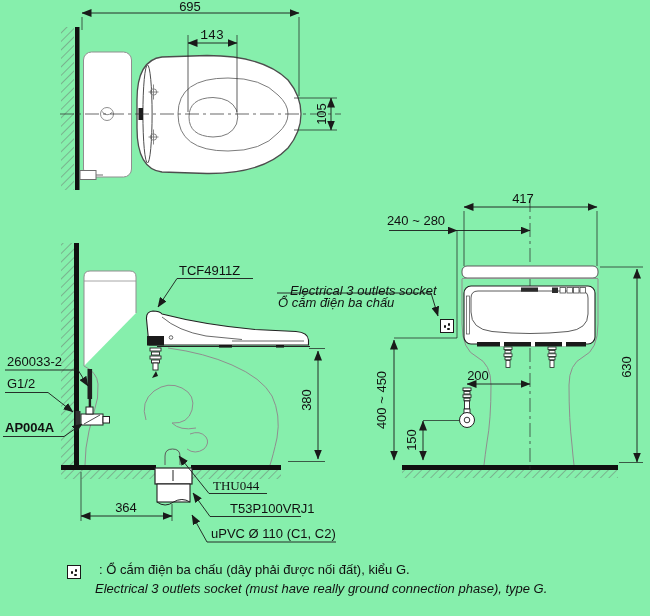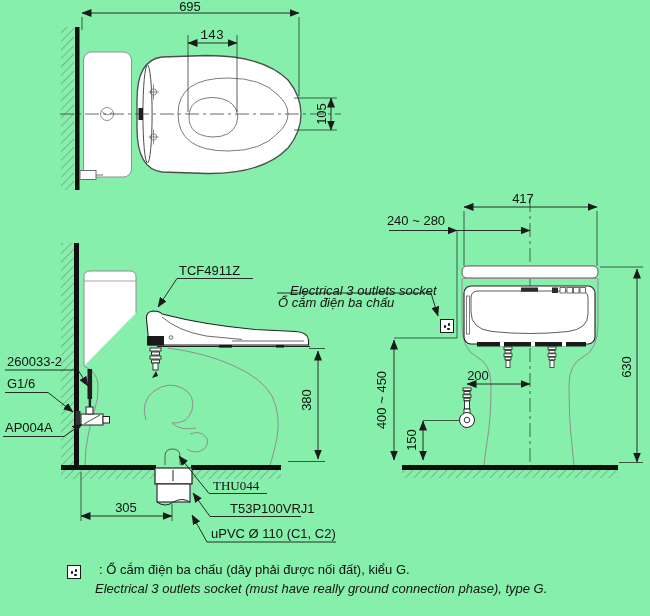--- a/index.html
+++ b/index.html
@@ -232,24 +232,24 @@
   </svg>
 
   <div class="lbl ctr" style="left:160px;top:0px;width:60px;">695</div>
   <div class="lbl ctr" style="left:182px;top:29px;width:60px;font-family:Liberation Mono, monospace;">143</div>
   <div class="vlbl" style="left:302px;top:107px;width:40px;">105</div>
 
   <div class="lbl" style="left:179px;top:264px;">TCF4911Z</div>
   <div class="lbl ital" style="left:278px;top:284px;margin-left:12px;">Electrical 3 outlets socket</div>
   <div class="lbl ital" style="left:278px;top:296px;">Ổ cắm điện ba chấu</div>
   <div class="lbl" style="left:7px;top:355px;">260033-2</div>
-  <div class="lbl" style="left:7px;top:377px;">G1/6</div>
-  <div class="lbl" style="left:5px;top:421px;">AP004A</div>
+  <div class="lbl" style="left:7px;top:377px;">G1/2</div>
+  <div class="lbl" style="left:5px;top:421px;font-weight:bold;">AP004A</div>
   <div class="vlbl" style="left:282px;top:393px;width:50px;">380</div>
-  <div class="lbl ctr" style="left:96px;top:501px;width:60px;">305</div>
+  <div class="lbl ctr" style="left:96px;top:501px;width:60px;">364</div>
   <div class="lbl" style="left:213px;top:479px;font-family:Liberation Serif, serif;">THU044</div>
   <div class="lbl" style="left:214px;top:502px;margin-left:16px;">T53P100VRJ1</div>
   <div class="lbl" style="left:211px;top:527px;">uPVC Ø 110 (C1, C2)</div>
 
   <div class="lbl ctr" style="left:493px;top:192px;width:60px;">417</div>
   <div class="lbl ctr" style="left:366px;top:214px;width:100px;">240 ~ 280</div>
   <div class="vlbl" style="left:602px;top:360px;width:50px;">630</div>
   <div class="vlbl" style="left:342px;top:393px;width:80px;">400 ~ 450</div>
   <div class="lbl ctr" style="left:448px;top:369px;width:60px;">200</div>
   <div class="vlbl" style="left:392px;top:433px;width:40px;">150</div>

